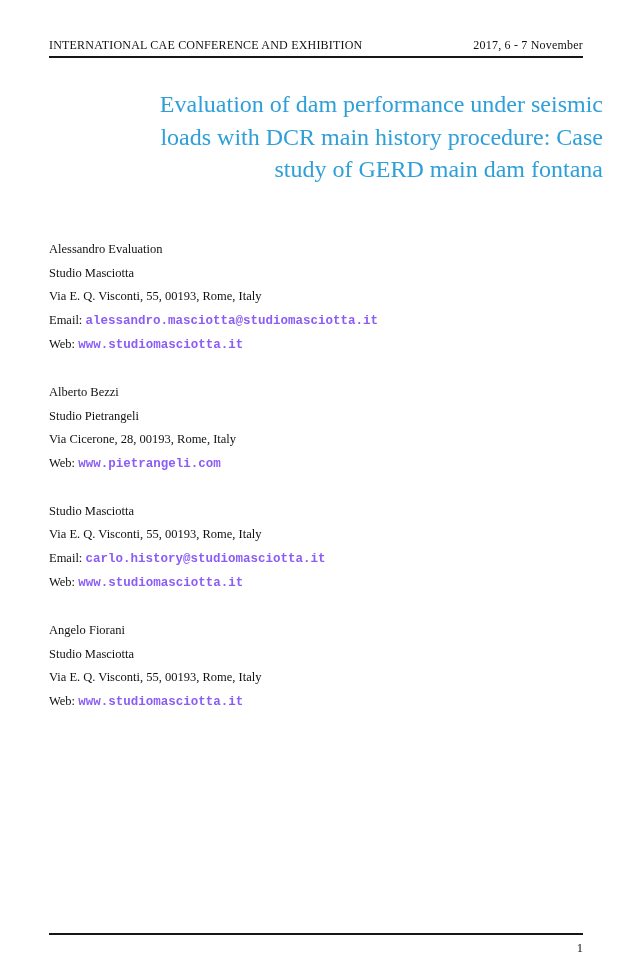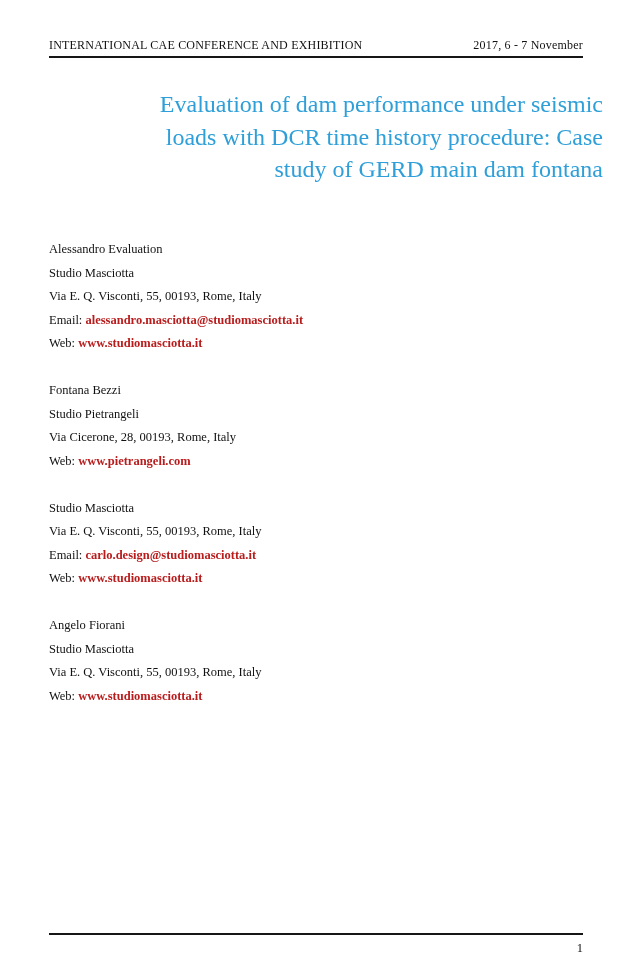--- a/index.html
+++ b/index.html
@@ -56,23 +56,24 @@
   }
   .author-block {
     margin-bottom: 23.5px;
   }
   .author-block .line {
     line-height: 23.5px;
     white-space: nowrap;
   }
   .doclink {
     font-weight: bold;
-    color: #b91c1c;
+    color: #8b5cf6;
     text-decoration: none;
     cursor: pointer;
+    font-family: Liberation Mono, monospace;
   }
   
   .footer-rule {
     position: absolute;
     left: 49px;
     right: 60px;
     top: 933px;
     border-top: 2px solid #161616;
   }
   .page-number {
@@ -88,45 +89,45 @@
 
 <div class="page">
 
   <div class="header">
     <span>INTERNATIONAL CAE CONFERENCE AND EXHIBITION</span>
     <span>2017, 6 - 7 November</span>
   </div>
 
   <div class="title">
     <div>Evaluation of dam performance under seismic</div>
-    <div>loads with DCR time history procedure: Case</div>
+    <div>loads with DCR main history procedure: Case</div>
     <div>study of GERD main dam fontana</div>
   </div>
 
   <div class="authors">
 
     <div class="author-block">
       <div class="line">Alessandro Evaluation</div>
       <div class="line">Studio Masciotta</div>
       <div class="line">Via E. Q. Visconti, 55, 00193, Rome, Italy</div>
       <div class="line"><span>Email: </span><a class="doclink">alessandro.masciotta@studiomasciotta.it</a></div>
       <div class="line"><span>Web: </span><a class="doclink">www.studiomasciotta.it</a></div>
     </div>
 
     <div class="author-block">
-      <div class="line">Fontana Bezzi</div>
+      <div class="line">Alberto Bezzi</div>
       <div class="line">Studio Pietrangeli</div>
       <div class="line">Via Cicerone, 28, 00193, Rome, Italy</div>
       <div class="line"><span>Web: </span><a class="doclink">www.pietrangeli.com</a></div>
     </div>
 
     <div class="author-block">
       <div class="line">Studio Masciotta</div>
       <div class="line">Via E. Q. Visconti, 55, 00193, Rome, Italy</div>
-      <div class="line"><span>Email: </span><a class="doclink">carlo.design@studiomasciotta.it</a></div>
+      <div class="line"><span>Email: </span><a class="doclink">carlo.history@studiomasciotta.it</a></div>
       <div class="line"><span>Web: </span><a class="doclink">www.studiomasciotta.it</a></div>
     </div>
 
     <div class="author-block">
       <div class="line">Angelo Fiorani</div>
       <div class="line">Studio Masciotta</div>
       <div class="line">Via E. Q. Visconti, 55, 00193, Rome, Italy</div>
       <div class="line"><span>Web: </span><a class="doclink">www.studiomasciotta.it</a></div>
     </div>
 

